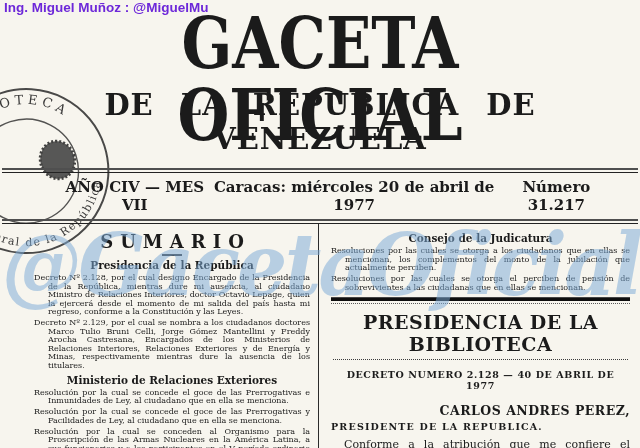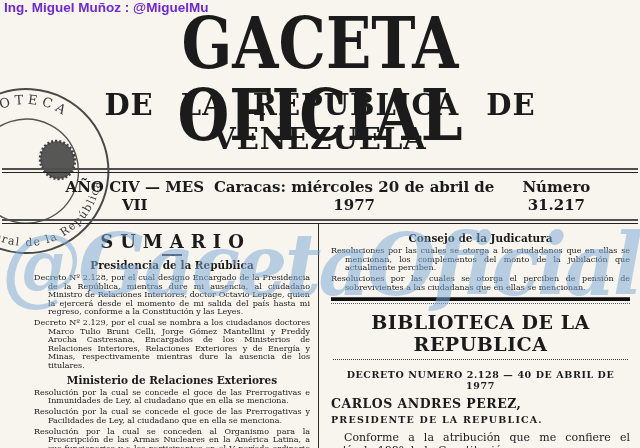--- a/index.html
+++ b/index.html
@@ -76,21 +76,21 @@
   .bar-dot   { border-top:1px dotted #5a5a5a; margin-top:2px; }
   .pres-heading {
     text-align:center; font-size:19px; font-weight:bold; letter-spacing:0.5px;
     margin:7px 0 4px;
   }
   .thin-rule { border-top:1px dotted #3c3c3c; margin:0 2px; }
   .decree-line {
     text-align:center; font-weight:bold; font-size:9.5px;
     letter-spacing:0.6px; margin-top:9px;
   }
-  .pres-name  { text-align:left; font-weight:bold; font-size:12.5px; margin-top:5px; letter-spacing:0.5px; }
+  .pres-name  { text-align:right; font-weight:bold; font-size:12.5px; margin-top:12px; letter-spacing:0.5px; }
   .pres-title { font-weight:bold; font-size:9.5px; letter-spacing:1.2px; margin-top:3px; }
   .body-para  { font-size:11px; line-height:1.16; text-align:justify; text-indent:13px; margin-top:7px; }
 </style>
 </head>
 <body>
 
 <div class="wm-top">Ing. Miguel Muñoz : @MiguelMu</div>
 
 <div class="stamp">
   <svg width="210" height="210" viewBox="0 0 210 210">
@@ -145,21 +145,21 @@
   <div class="col-right">
     <div class="section-heading jud-heading">Consejo de la Judicatura</div>
     <div>
         <p class="entry">Resoluciones por las cuales se otorga a los ciudadanos que en ellas se mencionan, los complementos del monto de la jubilación que actualmente perciben.</p>
         <p class="entry">Resoluciones por las cuales se otorga el perciben de pensión de sobrevivientes a las ciudadanas que en ellas se mencionan.</p>
       </div>
 
     <div class="bar-solid"></div>
     <div class="bar-dot"></div>
 
-    <div class="pres-heading">BIBLIOTECA DE LA REPUBLICA</div>
+    <div class="pres-heading">PRESIDENCIA DE LA BIBLIOTECA</div>
     <div class="thin-rule"></div>
 
     <div class="decree-line">DECRETO NUMERO 2.128 — 40 DE ABRIL DE 1977</div>
     <div class="pres-name">CARLOS ANDRES PEREZ,</div>
     <div class="pres-title">PRESIDENTE DE LA REPUBLICA.</div>
 
     <p class="body-para">Conforme a la atribución que me confiere el artículo 188º de la Constitución,</p>
 
   </div>
 </div>

